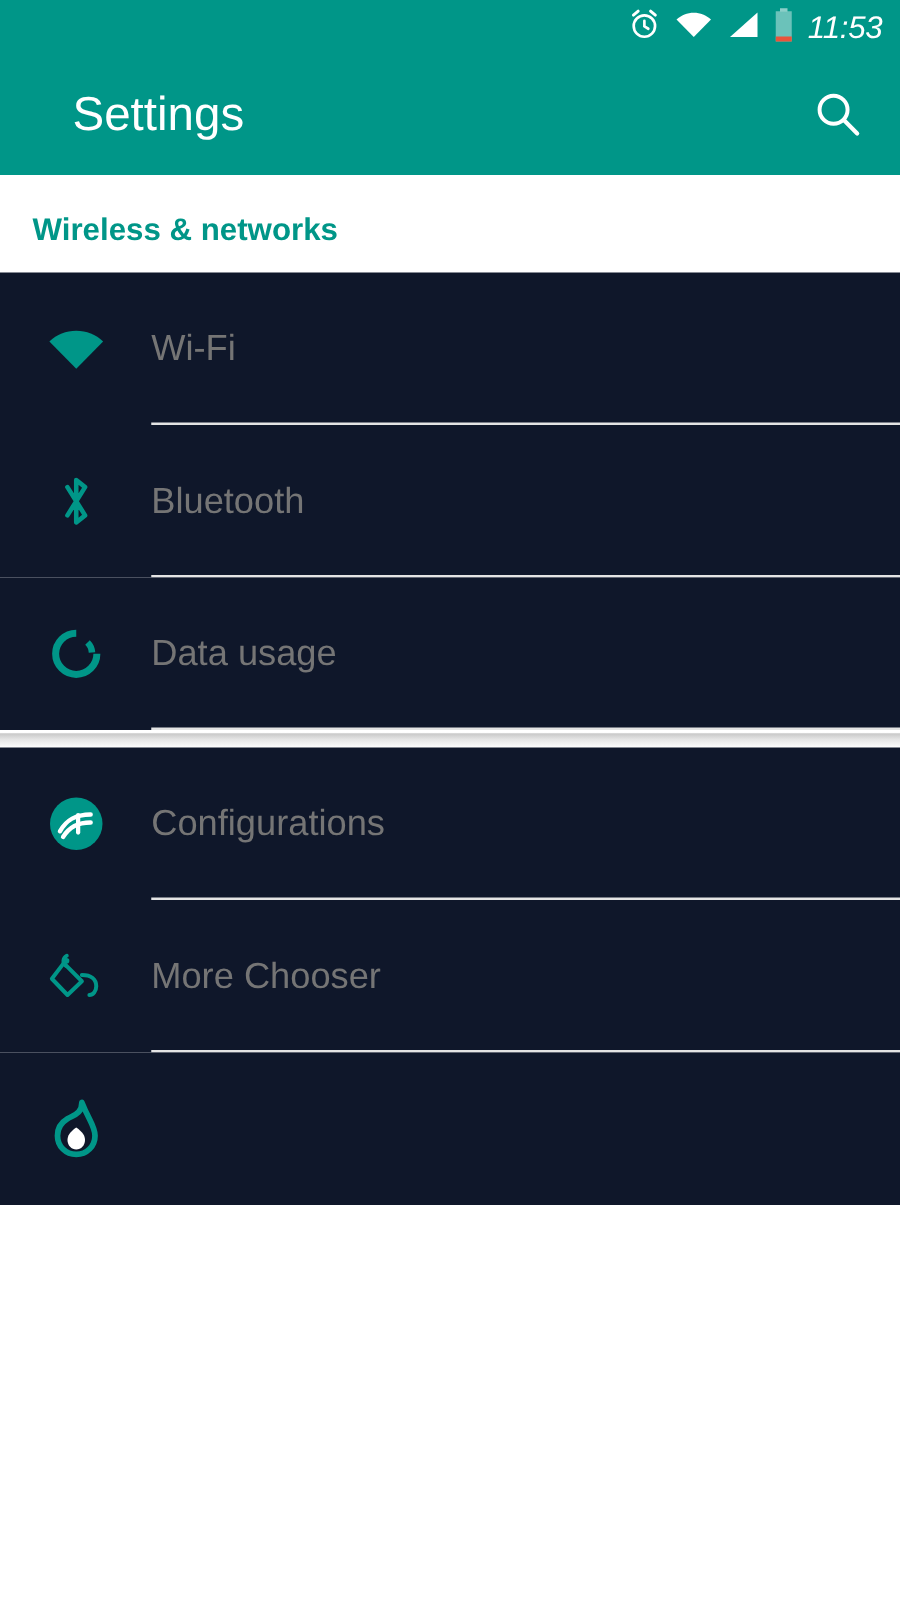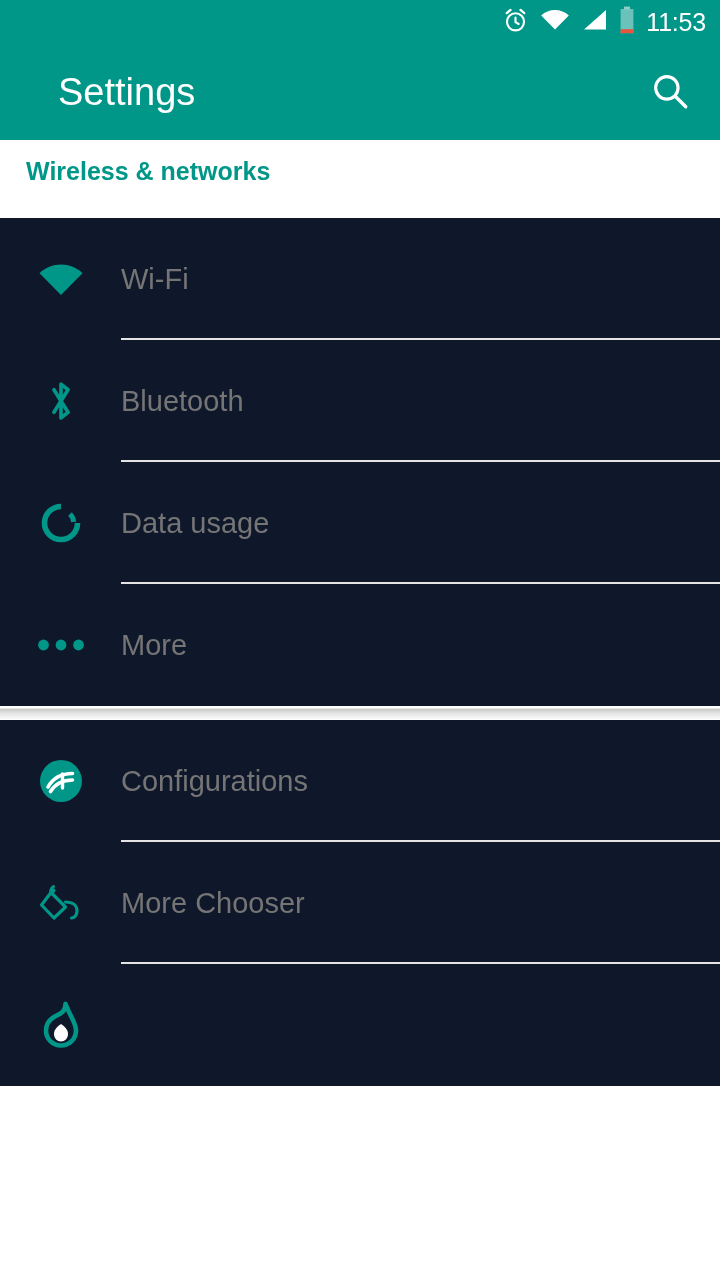--- a/index.html
+++ b/index.html
@@ -11,20 +11,21 @@
   }
   #app { position:relative; width:720px; height:1280px; background:#fafafa; }
 
   
   .statusbar {
     position:absolute; top:0; left:0;
     width:720px; height:44px;
     background:#009688;
     display:flex; align-items:center; justify-content:flex-end;
     padding-right:14px;
+    font-style:italic;
   }
   .status-icons { display:flex; align-items:center; gap:11px; }
   .status-icon { display:block; }
   .status-time {
     color:#ffffff; font-size:25px; letter-spacing:-0.2px;
     margin-left:11px; line-height:1;
     font-family:"Liberation Sans", sans-serif;
   }
 
   
@@ -48,21 +49,21 @@
   
   .content {
     position:absolute; top:140px; left:0;
     width:720px; height:1140px;
     background:#ffffff;
   }
   .section { background:#ffffff; position:relative; }
   .section-header {
     color:#009688;
     font-size:25px; font-weight:bold;
-    padding:19px 0 0 26px;
+    padding:32px 0 0 26px;
     height:78px;
     line-height:1;
     display:flex; align-items:flex-start;
   }
   .row {
     position:relative;
     height:122px;
     display:flex; align-items:center;
     background:#0f172a;
     cursor:pointer;
@@ -171,31 +172,20 @@
         <div class="row-icon">
           <svg width="44" height="44" viewBox="0 0 44 44">
             <path d="M22 5.5 A16.5 16.5 0 1 0 38.5 22" fill="none" stroke="#009688" stroke-width="5.6" stroke-linecap="butt"></path>
             <path d="M31 13 A12 12 0 0 1 34.6 21" fill="none" stroke="#009688" stroke-width="5.2" stroke-linecap="butt"></path>
           </svg>
         </div>
         <span class="row-label">Data usage</span>
         <div class="row-divider"></div>
       </div>
 
-      <div class="row last">
-        <div class="row-icon">
-          <svg width="48" height="14" viewBox="0 0 48 14">
-            <circle cx="6.5" cy="7" r="5.4" fill="#009688"></circle>
-            <circle cx="24" cy="7" r="5.4" fill="#009688"></circle>
-            <circle cx="41.5" cy="7" r="5.4" fill="#009688"></circle>
-          </svg>
-        </div>
-        <span class="row-label">More</span>
-
-      </div>
     </div>
 
     <div class="section-gap"></div>
 
     <div class="section">
 
       <div class="row">
         <div class="row-icon">
           <svg width="46" height="46" viewBox="0 0 46 46">
             <circle cx="23" cy="23" r="21" fill="#009688"></circle>

